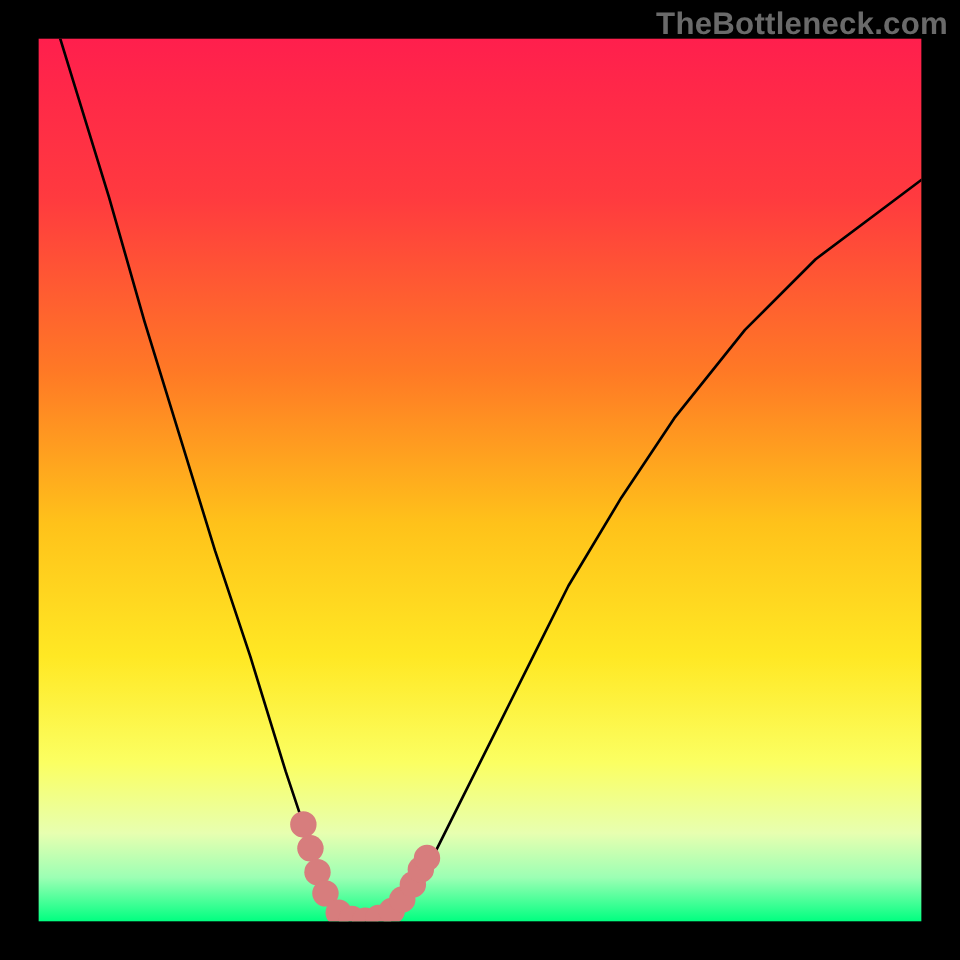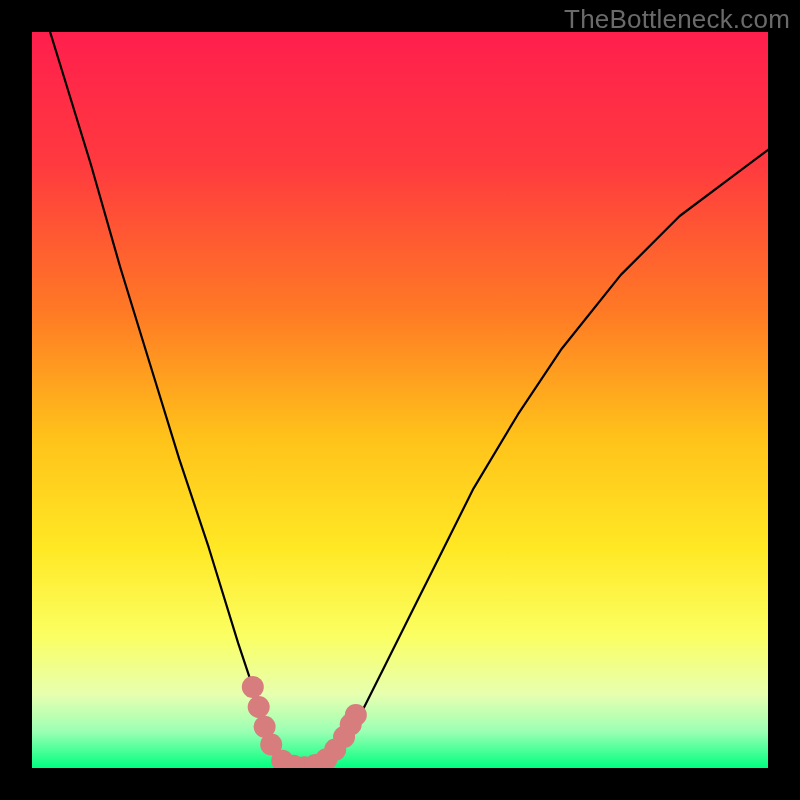--- a/index.html
+++ b/index.html
@@ -18,21 +18,21 @@
     width: 800px;
     height: 800px;
     background: #000;
   }
   .watermark {
     position: absolute;
     top: 4px;
     right: 10px;
     color: #6a6a6a;
     font-size: 26px;
-    font-weight: 400;
+    font-weight: 700;
     letter-spacing: 0.2px;
     z-index: 5;
     user-select: none;
   }
   .plot-wrap {
     position: absolute;
     left: 32px;
     top: 32px;
     width: 736px;
     height: 736px;

